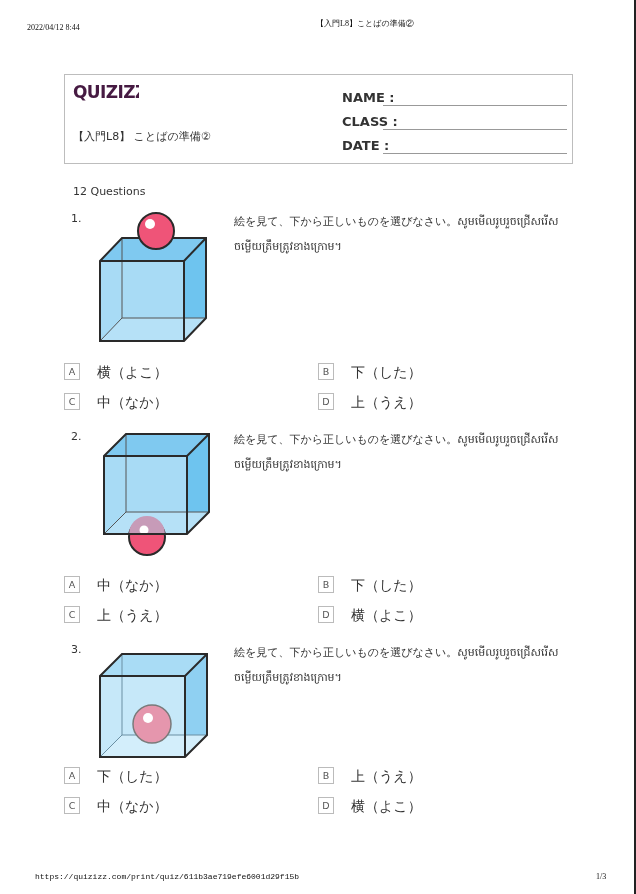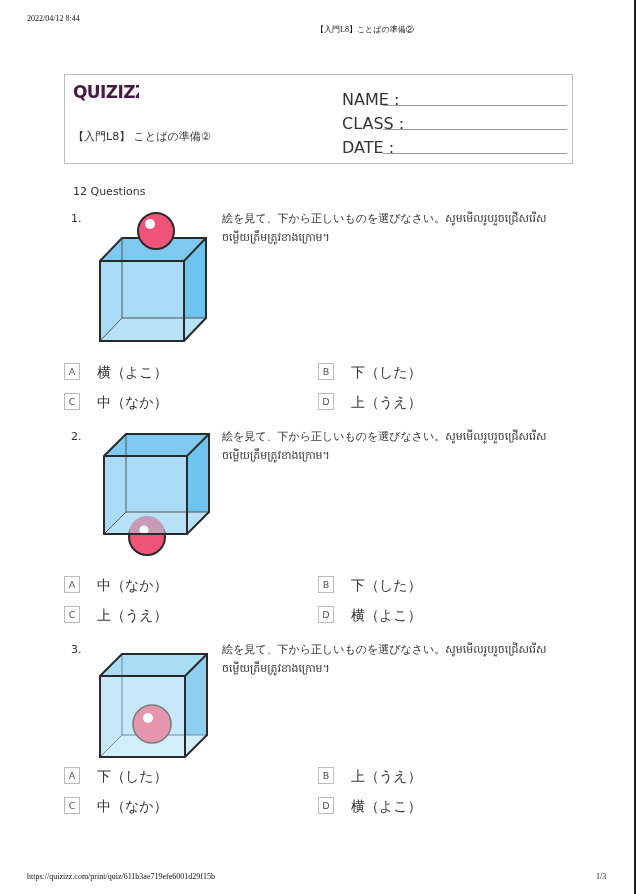--- a/index.html
+++ b/index.html
@@ -1,36 +1,36 @@
 <!DOCTYPE html>
 <html><head>
 <meta charset="utf-8">
 <style>
   * { box-sizing: border-box; margin: 0; padding: 0; }
   html, body { width: 636px; height: 894px; background: #ffffff; overflow: hidden; }
   body { position: relative; font-family: "DejaVu Sans", "Liberation Sans", sans-serif; color: #333; }
   .right-edge { position: absolute; top: 0; right: 0; width: 2px; height: 894px; background: #222; }
   .print-header { position: absolute; top: 14px; left: 0; width: 636px; height: 14px; font-family: "Liberation Serif", serif; font-size: 8px; color: #111; }
-  .print-date { position: absolute; left: 27px; top: 0; }
-  .print-title { position: absolute; left: 316px; top: 10px; }
+  .print-date { position: absolute; left: 27px; top: 9px; }
+  .print-title { position: absolute; left: 316px; top: 4px; }
   .print-footer { position: absolute; top: 872px; left: 0; width: 636px; font-family: "Liberation Serif", serif; font-size: 8px; color: #111; }
-  .print-url { position: absolute; left: 27px; top: 0; }
+  .print-url { position: absolute; left: 35px; top: 0; font-family: Liberation Mono, monospace; }
   .print-page { position: absolute; left: 596px; top: 0; text-align: center; }
 
   .header-box { position: absolute; left: 64px; top: 74px; width: 509px; height: 90px; border: 1px solid #bdbdbd; }
   .logo { position: absolute; left: 8px; top: 7px; font-family: "DejaVu Sans", sans-serif; font-weight: bold; font-size: 17px; color: #461a42; letter-spacing: -0.5px; }
   .quiz-title { position: absolute; left: 8px; top: 54px; font-size: 11px; color: #333; }
   .quiz-count { position: absolute; left: 8px; top: 69px; font-size: 11px; color: #333; margin-top: 41px; }
-  .field { position: absolute; left: 277px; width: 225px; height: 14px; font-size: 16px; color: #333; }
+  .field { position: absolute; left: 277px; width: 225px; height: 14px; font-size: 13px; color: #333; font-weight: bold; }
   .field-label { position: absolute; left: 0; top: 0; }
   .field-line { position: absolute; left: 41px; right: 0; bottom: -2px; border-bottom: 1px solid #999; }
 
   .question { position: absolute; left: 0; width: 636px; }
   .q-num { position: absolute; left: 71px; font-size: 11px; color: #333; }
-  .q-text { position: absolute; left: 222px; width: 340px; font-size: 11px; line-height: 19px; color: #333; }
+  .q-text { position: absolute; left: 234px; width: 340px; font-size: 11px; line-height: 25px; color: #333; }
   .q-img { position: absolute; left: 92px; width: 125px; height: 135px; }
   .opt { position: absolute; height: 17px; }
   .opt-letter { position: absolute; left: 0; top: 0; width: 16px; height: 17px; border: 1px solid #bbb; font-size: 9.5px; color: #555; text-align: center; line-height: 15px; }
   .opt-text { position: absolute; left: 33px; top: 1px; font-size: 14px; color: #333; white-space: nowrap; }
 </style>
 </head>
 <body>
 
 <div class="right-edge"></div>
 

